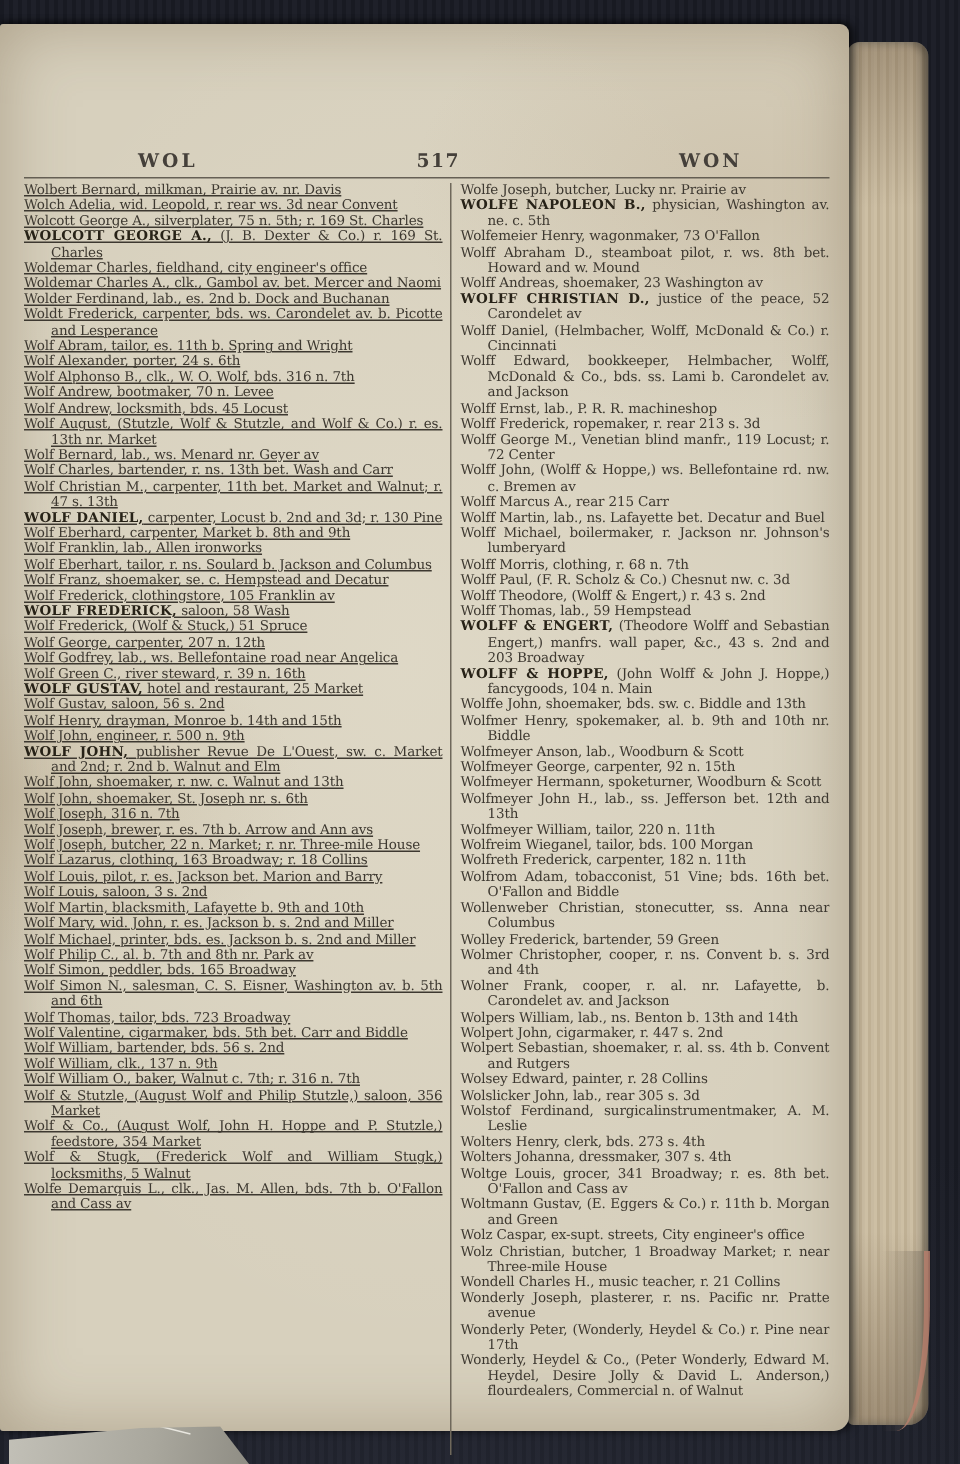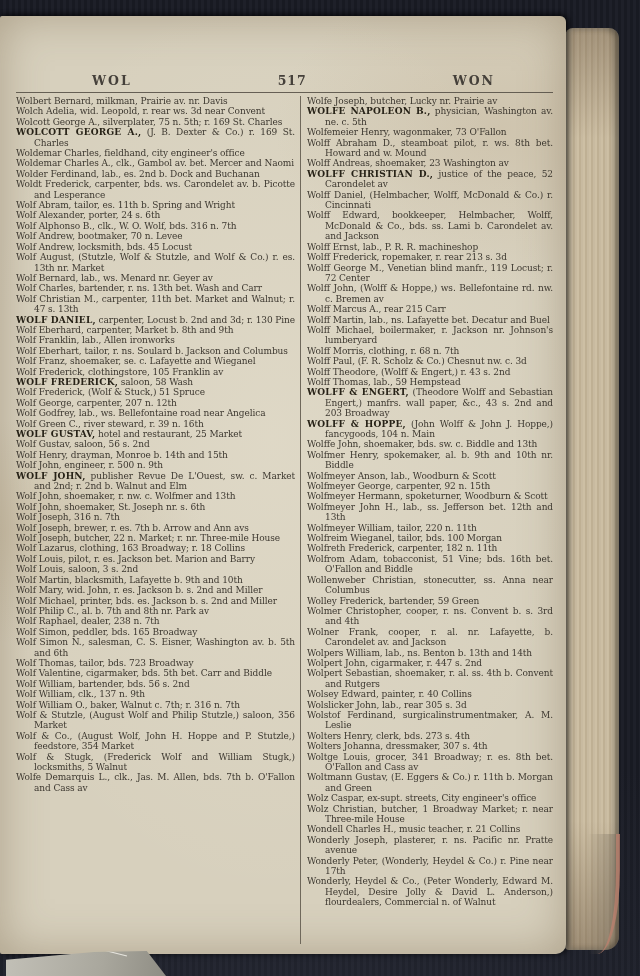--- a/index.html
+++ b/index.html
@@ -43,25 +43,25 @@
       #d7d0bd;
     box-shadow: inset 0 0 46px rgba(105,85,55,.38), 3px 0 6px rgba(0,0,0,.55), 0 -2px 4px rgba(0,0,0,.4);
     border-radius:2px 6px 10px 2px;
   }
   .page-inner{padding:57px 13px 0 16px;}
   .pg-header{
     display:flex;justify-content:space-between;align-items:baseline;
     padding:0 58px 0 76px;
     font-size:12.5px;font-weight:bold;color:#45403a;letter-spacing:2px;
   }
-  .pg-header .pageno{letter-spacing:1px;}
+  .pg-header .pageno{letter-spacing:1px;margin-top:26px;}
   .rule{border-bottom:1.5px solid #514b42;margin-top:4px;opacity:.85;}
   .cols{display:flex;margin-top:3px;height:848px;overflow:hidden;}
   .col{color:#3d3830;font-size:9px;line-height:10.4px;letter-spacing:-0.1px;}
-  .col-left{width:279px;padding-right:5px;}
+  .col-left{width:279px;padding-right:5px;text-decoration:underline;}
   .col-right{flex:1;border-left:1px solid #6f685b;padding-left:6px;}
   .entry{margin:0;padding-left:18px;text-indent:-18px;text-align:justify;}
   .entry b{color:#272217;letter-spacing:.2px;}
   
   .bookmark{
     position:absolute;left:6px;bottom:0;width:160px;height:25px;
     background:linear-gradient(100deg,#c2c0b7, #a9a79d 60%, #8f8d84);
     clip-path:polygon(0 35%, 55% 4%, 88% 0, 100% 100%, 0 100%);
     box-shadow:0 -1px 3px rgba(0,0,0,.4);
   }
@@ -102,45 +102,44 @@
             <p class="entry">Wolf Andrew, bootmaker, 70 n. Levee</p>
             <p class="entry">Wolf Andrew, locksmith, bds. 45 Locust</p>
             <p class="entry">Wolf August, (Stutzle, Wolf &amp; Stutzle, and Wolf &amp; Co.) r. es. 13th nr. Market</p>
             <p class="entry">Wolf Bernard, lab., ws. Menard nr. Geyer av</p>
             <p class="entry">Wolf Charles, bartender, r. ns. 13th bet. Wash and Carr</p>
             <p class="entry">Wolf Christian M., carpenter, 11th bet. Market and Walnut; r. 47 s. 13th</p>
             <p class="entry"><b>WOLF DANIEL,</b> carpenter, Locust b. 2nd and 3d; r. 130 Pine</p>
             <p class="entry">Wolf Eberhard, carpenter, Market b. 8th and 9th</p>
             <p class="entry">Wolf Franklin, lab., Allen ironworks</p>
             <p class="entry">Wolf Eberhart, tailor, r. ns. Soulard b. Jackson and Columbus</p>
-            <p class="entry">Wolf Franz, shoemaker, se. c. Lafayette and Wieganel</p>
+            <p class="entry">Wolf Franz, shoemaker, se. c. Hempstead and Decatur</p>
             <p class="entry">Wolf Frederick, clothingstore, 105 Franklin av</p>
             <p class="entry"><b>WOLF FREDERICK,</b> saloon, 58 Wash</p>
             <p class="entry">Wolf Frederick, (Wolf &amp; Stuck,) 51 Spruce</p>
             <p class="entry">Wolf George, carpenter, 207 n. 12th</p>
             <p class="entry">Wolf Godfrey, lab., ws. Bellefontaine road near Angelica</p>
             <p class="entry">Wolf Green C., river steward, r. 39 n. 16th</p>
             <p class="entry"><b>WOLF GUSTAV,</b> hotel and restaurant, 25 Market</p>
             <p class="entry">Wolf Gustav, saloon, 56 s. 2nd</p>
             <p class="entry">Wolf Henry, drayman, Monroe b. 14th and 15th</p>
             <p class="entry">Wolf John, engineer, r. 500 n. 9th</p>
             <p class="entry"><b>WOLF JOHN,</b> publisher Revue De L'Ouest, sw. c. Market and 2nd; r. 2nd b. Walnut and Elm</p>
-            <p class="entry">Wolf John, shoemaker, r. nw. c. Wolfmer and 13th</p>
+            <p class="entry">Wolf John, shoemaker, r. nw. c. Walnut and 13th</p>
             <p class="entry">Wolf John, shoemaker, St. Joseph nr. s. 6th</p>
             <p class="entry">Wolf Joseph, 316 n. 7th</p>
             <p class="entry">Wolf Joseph, brewer, r. es. 7th b. Arrow and Ann avs</p>
             <p class="entry">Wolf Joseph, butcher, 22 n. Market; r. nr. Three-mile House</p>
             <p class="entry">Wolf Lazarus, clothing, 163 Broadway; r. 18 Collins</p>
             <p class="entry">Wolf Louis, pilot, r. es. Jackson bet. Marion and Barry</p>
             <p class="entry">Wolf Louis, saloon, 3 s. 2nd</p>
             <p class="entry">Wolf Martin, blacksmith, Lafayette b. 9th and 10th</p>
             <p class="entry">Wolf Mary, wid. John, r. es. Jackson b. s. 2nd and Miller</p>
             <p class="entry">Wolf Michael, printer, bds. es. Jackson b. s. 2nd and Miller</p>
             <p class="entry">Wolf Philip C., al. b. 7th and 8th nr. Park av</p>
-            <p class="entry">Wolf Raphael, dealer, 238 n. 7th</p>
             <p class="entry">Wolf Simon, peddler, bds. 165 Broadway</p>
             <p class="entry">Wolf Simon N., salesman, C. S. Eisner, Washington av. b. 5th and 6th</p>
             <p class="entry">Wolf Thomas, tailor, bds. 723 Broadway</p>
             <p class="entry">Wolf Valentine, cigarmaker, bds. 5th bet. Carr and Biddle</p>
             <p class="entry">Wolf William, bartender, bds. 56 s. 2nd</p>
             <p class="entry">Wolf William, clk., 137 n. 9th</p>
             <p class="entry">Wolf William O., baker, Walnut c. 7th; r. 316 n. 7th</p>
             <p class="entry">Wolf &amp; Stutzle, (August Wolf and Philip Stutzle,) saloon, 356 Market</p>
             <p class="entry">Wolf &amp; Co., (August Wolf, John H. Hoppe and P. Stutzle,) feedstore, 354 Market</p>
             <p class="entry">Wolf &amp; Stugk, (Frederick Wolf and William Stugk,) locksmiths, 5 Walnut</p>
@@ -178,21 +177,21 @@
             <p class="entry">Wolfreim Wieganel, tailor, bds. 100 Morgan</p>
             <p class="entry">Wolfreth Frederick, carpenter, 182 n. 11th</p>
             <p class="entry">Wolfrom Adam, tobacconist, 51 Vine; bds. 16th bet. O'Fallon and Biddle</p>
             <p class="entry">Wollenweber Christian, stonecutter, ss. Anna near Columbus</p>
             <p class="entry">Wolley Frederick, bartender, 59 Green</p>
             <p class="entry">Wolmer Christopher, cooper, r. ns. Convent b. s. 3rd and 4th</p>
             <p class="entry">Wolner Frank, cooper, r. al. nr. Lafayette, b. Carondelet av. and Jackson</p>
             <p class="entry">Wolpers William, lab., ns. Benton b. 13th and 14th</p>
             <p class="entry">Wolpert John, cigarmaker, r. 447 s. 2nd</p>
             <p class="entry">Wolpert Sebastian, shoemaker, r. al. ss. 4th b. Convent and Rutgers</p>
-            <p class="entry">Wolsey Edward, painter, r. 40 Collins</p>
+            <p class="entry">Wolsey Edward, painter, r. 28 Collins</p>
             <p class="entry">Wolslicker John, lab., rear 305 s. 3d</p>
             <p class="entry">Wolstof Ferdinand, surgicalinstrumentmaker, A. M. Leslie</p>
             <p class="entry">Wolters Henry, clerk, bds. 273 s. 4th</p>
             <p class="entry">Wolters Johanna, dressmaker, 307 s. 4th</p>
             <p class="entry">Woltge Louis, grocer, 341 Broadway; r. es. 8th bet. O'Fallon and Cass av</p>
             <p class="entry">Woltmann Gustav, (E. Eggers &amp; Co.) r. 11th b. Morgan and Green</p>
             <p class="entry">Wolz Caspar, ex-supt. streets, City engineer's office</p>
             <p class="entry">Wolz Christian, butcher, 1 Broadway Market; r. near Three-mile House</p>
             <p class="entry">Wondell Charles H., music teacher, r. 21 Collins</p>
             <p class="entry">Wonderly Joseph, plasterer, r. ns. Pacific nr. Pratte avenue</p>

